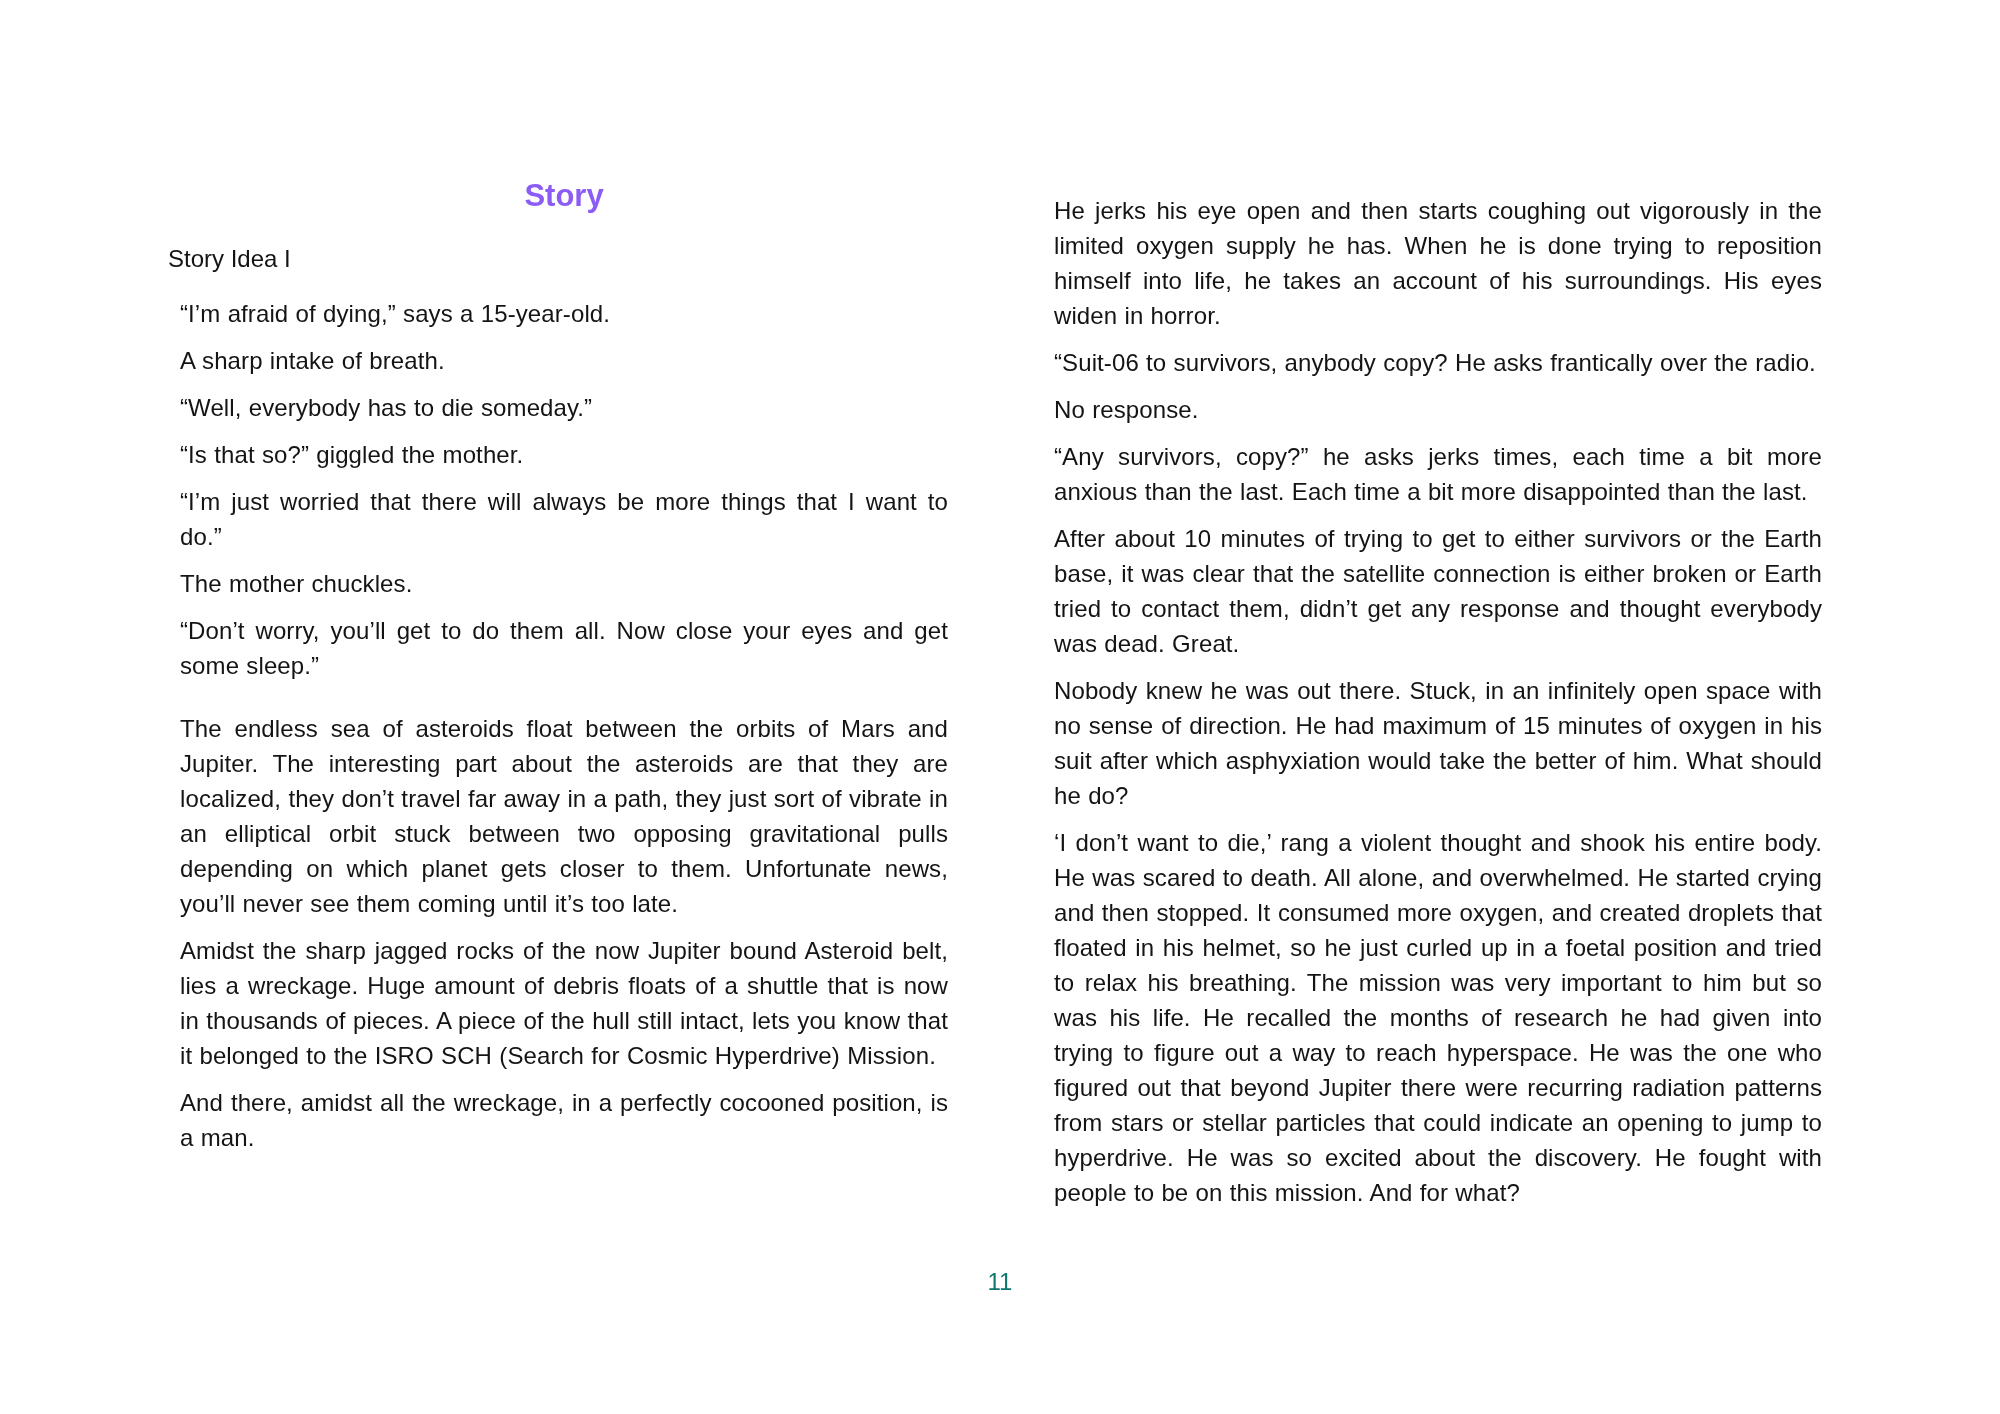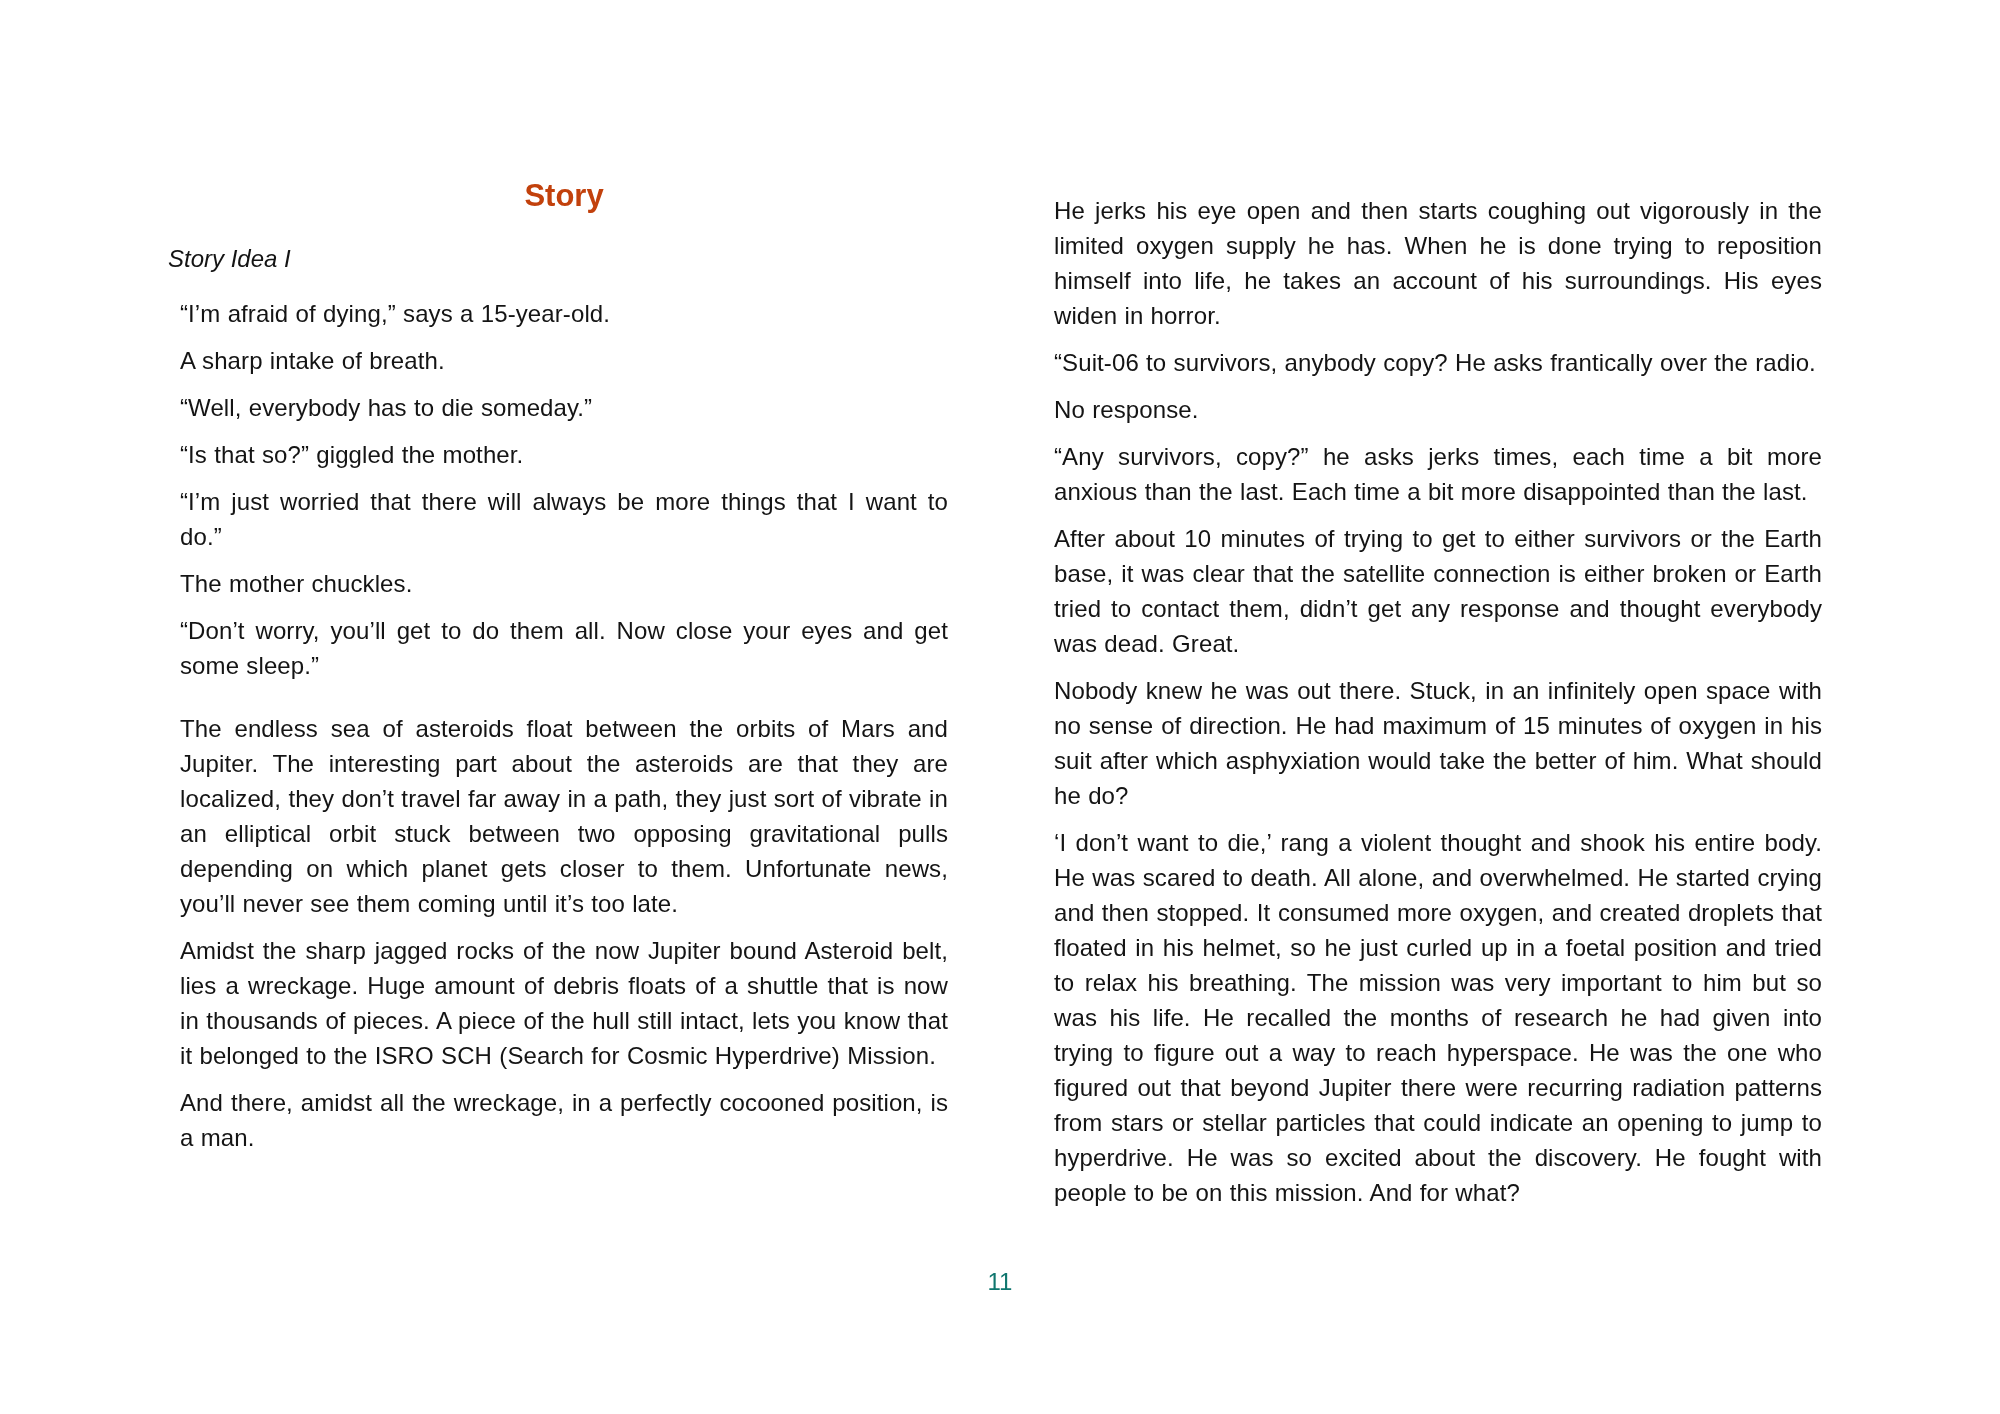--- a/index.html
+++ b/index.html
@@ -23,28 +23,27 @@
   }
   .col-left  { left: 168px; }
   .col-right { left: 1042px; top: 181px; }
 
   .doc-title {
     margin: 0 0 28px 0;
     font-size: 31px;
     font-weight: bold;
     line-height: 35px;
     text-align: center;
-    color: #c2410c;
+    color: #8b5cf6;
   }
   .section-label {
     margin: 8px 0 20px 0;
     font-size: 24px;
     line-height: 35px;
     text-align: left;
-    font-style: italic;
   }
   .line, .para {
     margin: 12px;
     font-size: 24px;
     line-height: 35px;
     text-align: justify;
     text-justify: inter-word;
     letter-spacing: 0.1px;
     word-spacing: 0.5px;
   }

